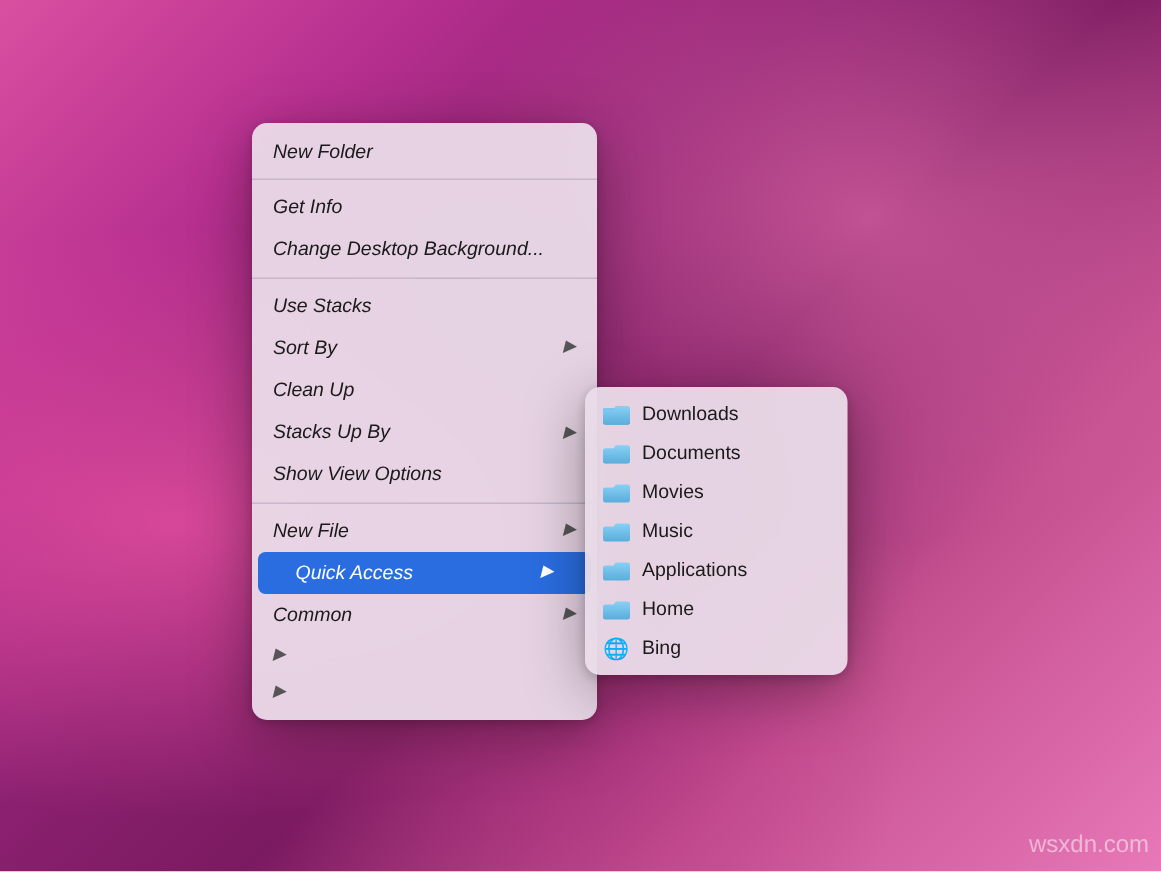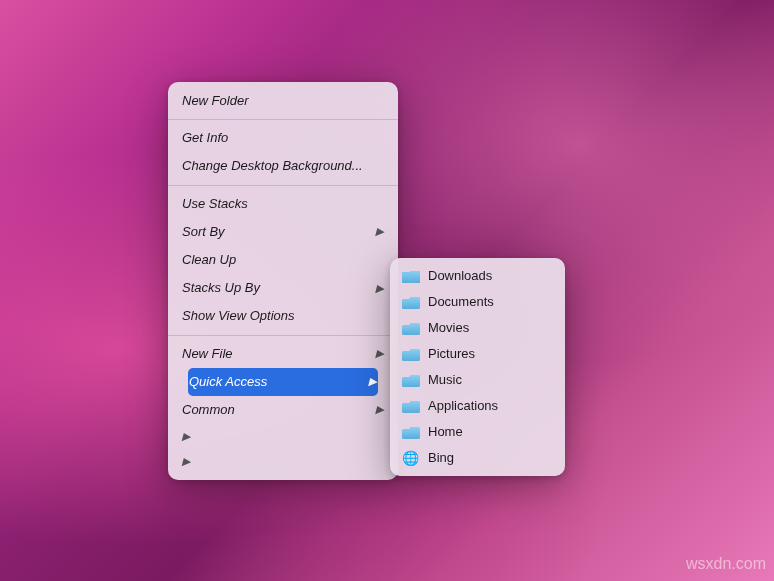--- a/index.html
+++ b/index.html
@@ -57,22 +57,22 @@
       color: #1a1a1a;
       cursor: default;
       line-height: 1.4;
       min-height: 22px;
     }
 
     .menu-item.active {
       background: #2a6de0;
       color: white;
       border-radius: 5px;
-      margin: 0 20px;
-      padding: 5px 1px;
+      margin: 0 4px;
+      padding: 5px 25px;
     }
 
     .menu-separator {
       height: 1px;
       background: rgba(150, 140, 160, 0.4);
       margin: 4px 0;
     }
 
     .menu-item .arrow {
       font-size: 11px;
@@ -265,34 +265,20 @@
           <linearGradient id="fd4" x1="9" y1="3" x2="9" y2="15" gradientUnits="userSpaceOnUse">
             <stop stop-color="#88d0f5"></stop>
             <stop offset="1" stop-color="#5aaddb"></stop>
           </linearGradient>
         </defs>
       </svg>
     </span>
     <span>Movies</span>
   </div>
 
-  <div class="submenu-item">
-    <span class="folder-icon">
-      <svg viewBox="0 0 18 16" fill="none" xmlns="http://www.w3.org/2000/svg">
-        <path d="M0 6.5C0 5.67 0.67 5 1.5 5H7L8.5 3H16.5C17.33 3 18 3.67 18 4.5V13.5C18 14.33 17.33 15 16.5 15H1.5C0.67 15 0 14.33 0 13.5V6.5Z" fill="url(#fd5)"></path>
-        <defs>
-          <linearGradient id="fd5" x1="9" y1="3" x2="9" y2="15" gradientUnits="userSpaceOnUse">
-            <stop stop-color="#88d0f5"></stop>
-            <stop offset="1" stop-color="#5aaddb"></stop>
-          </linearGradient>
-        </defs>
-      </svg>
-    </span>
-    <span>Pictures</span>
-  </div>
 
   <div class="submenu-item">
     <span class="folder-icon">
       <svg viewBox="0 0 18 16" fill="none" xmlns="http://www.w3.org/2000/svg">
         <path d="M0 6.5C0 5.67 0.67 5 1.5 5H7L8.5 3H16.5C17.33 3 18 3.67 18 4.5V13.5C18 14.33 17.33 15 16.5 15H1.5C0.67 15 0 14.33 0 13.5V6.5Z" fill="url(#fd6)"></path>
         <defs>
           <linearGradient id="fd6" x1="9" y1="3" x2="9" y2="15" gradientUnits="userSpaceOnUse">
             <stop stop-color="#88d0f5"></stop>
             <stop offset="1" stop-color="#5aaddb"></stop>
           </linearGradient>

